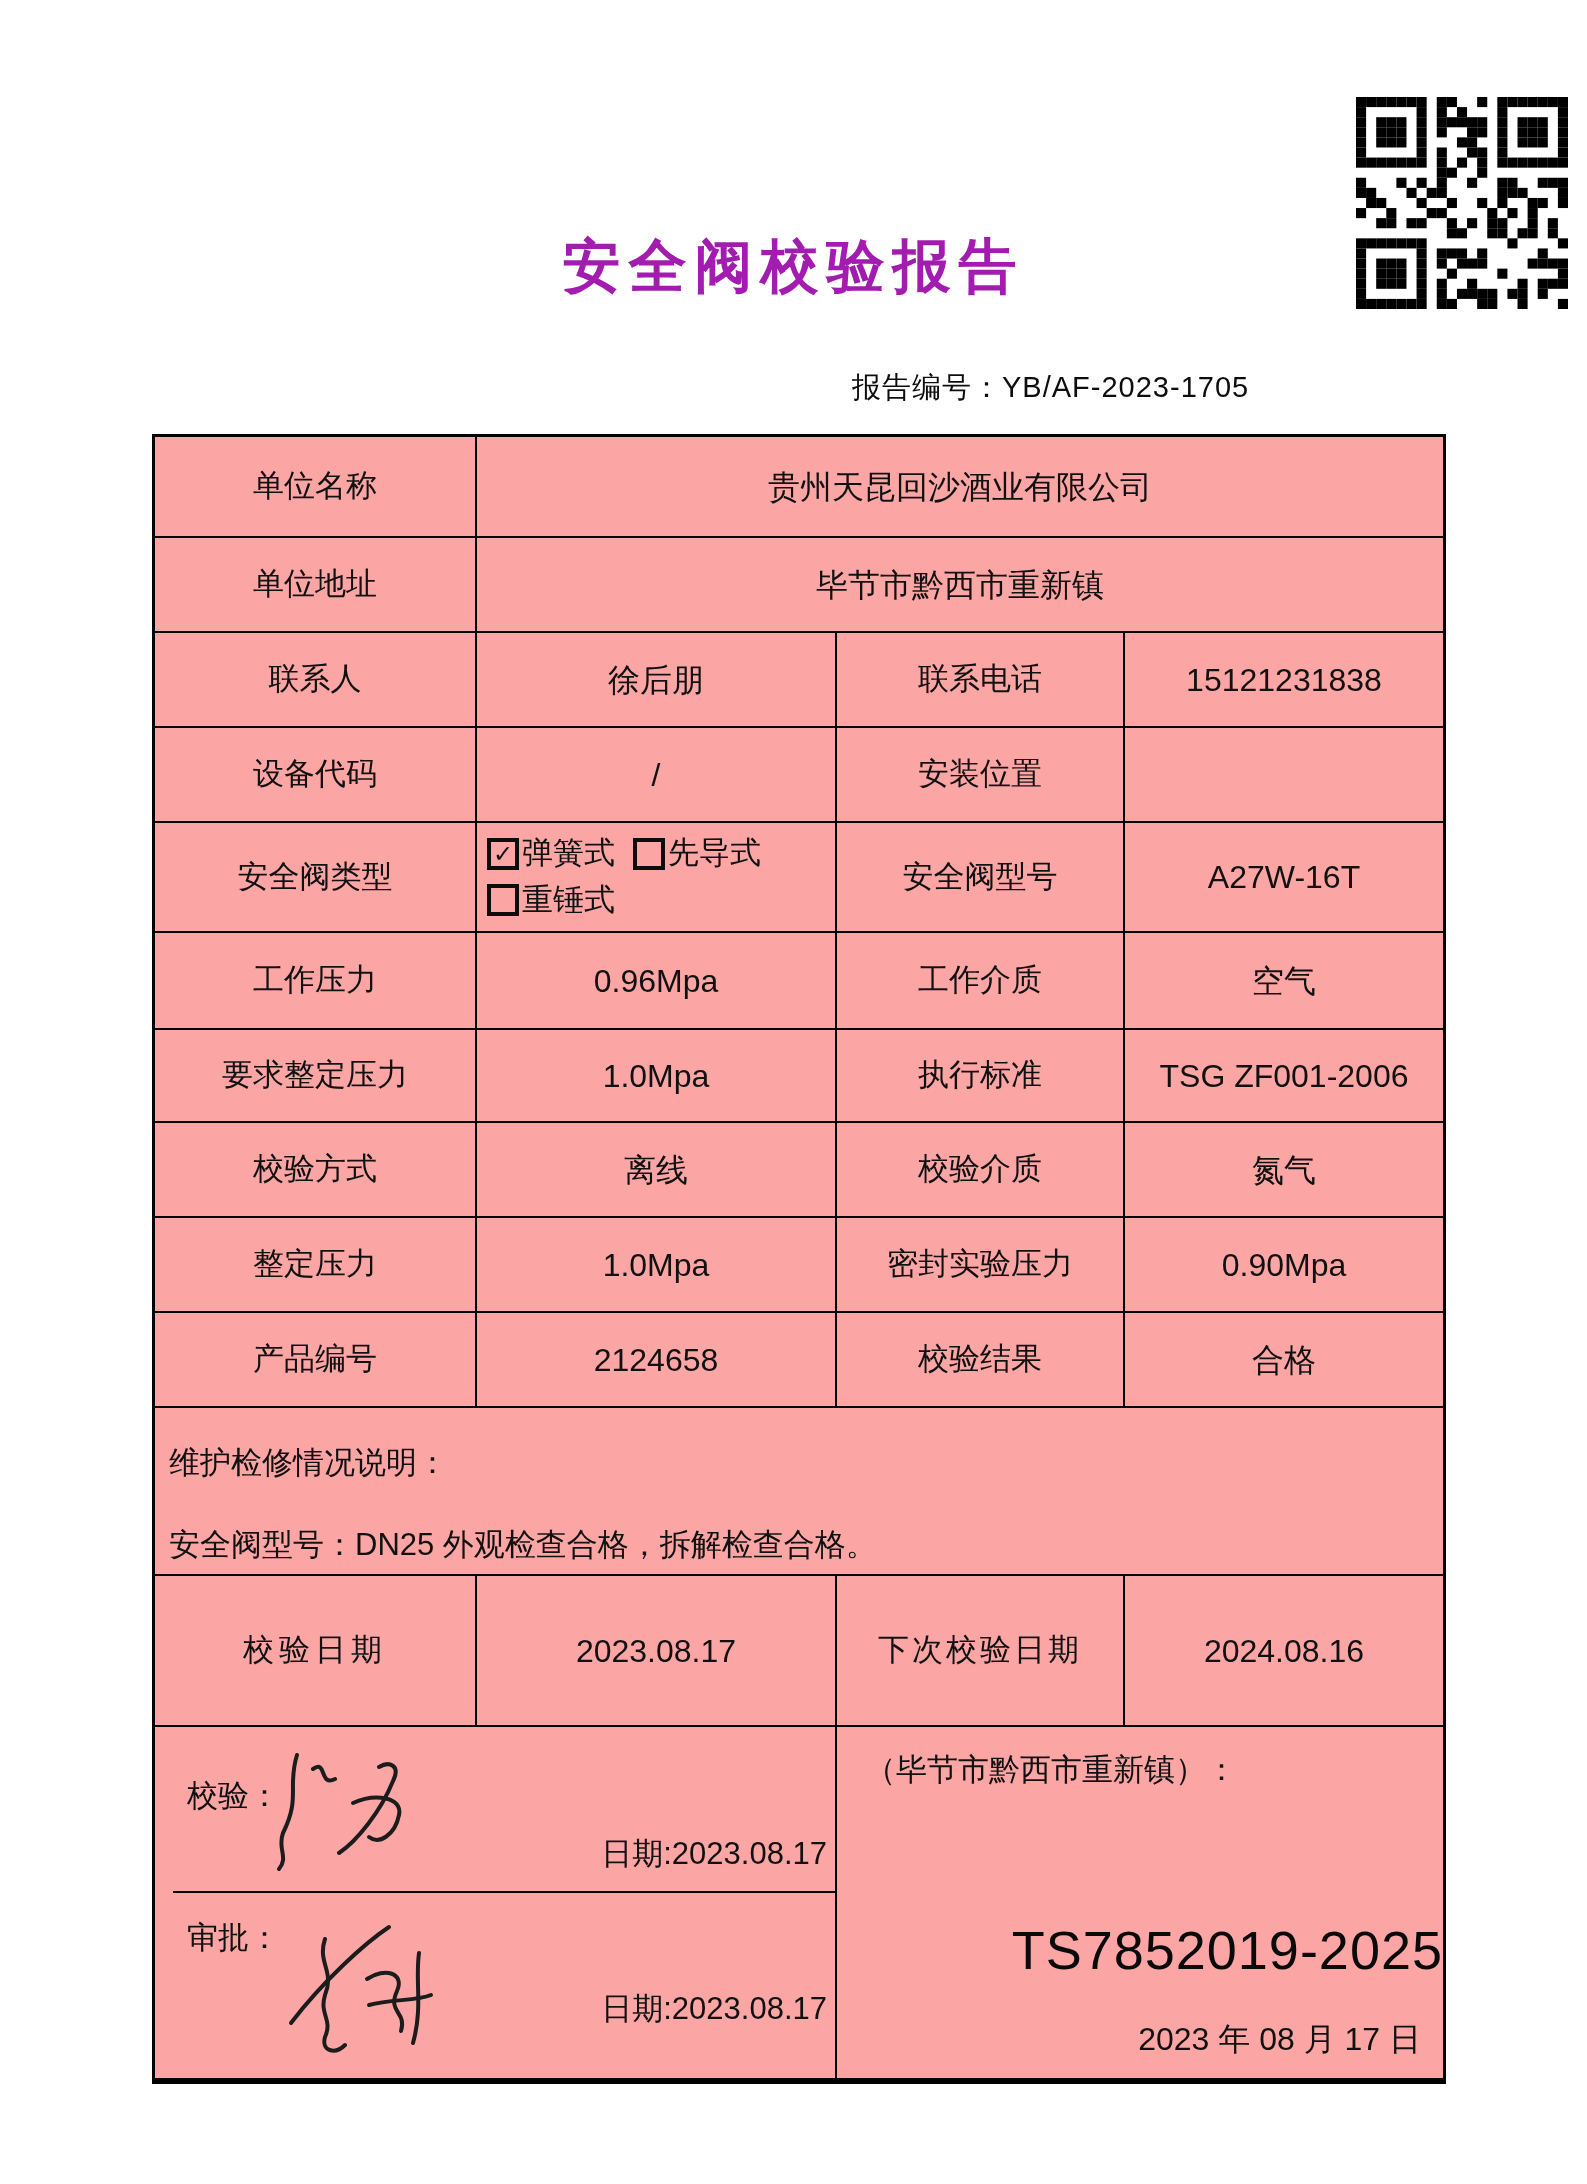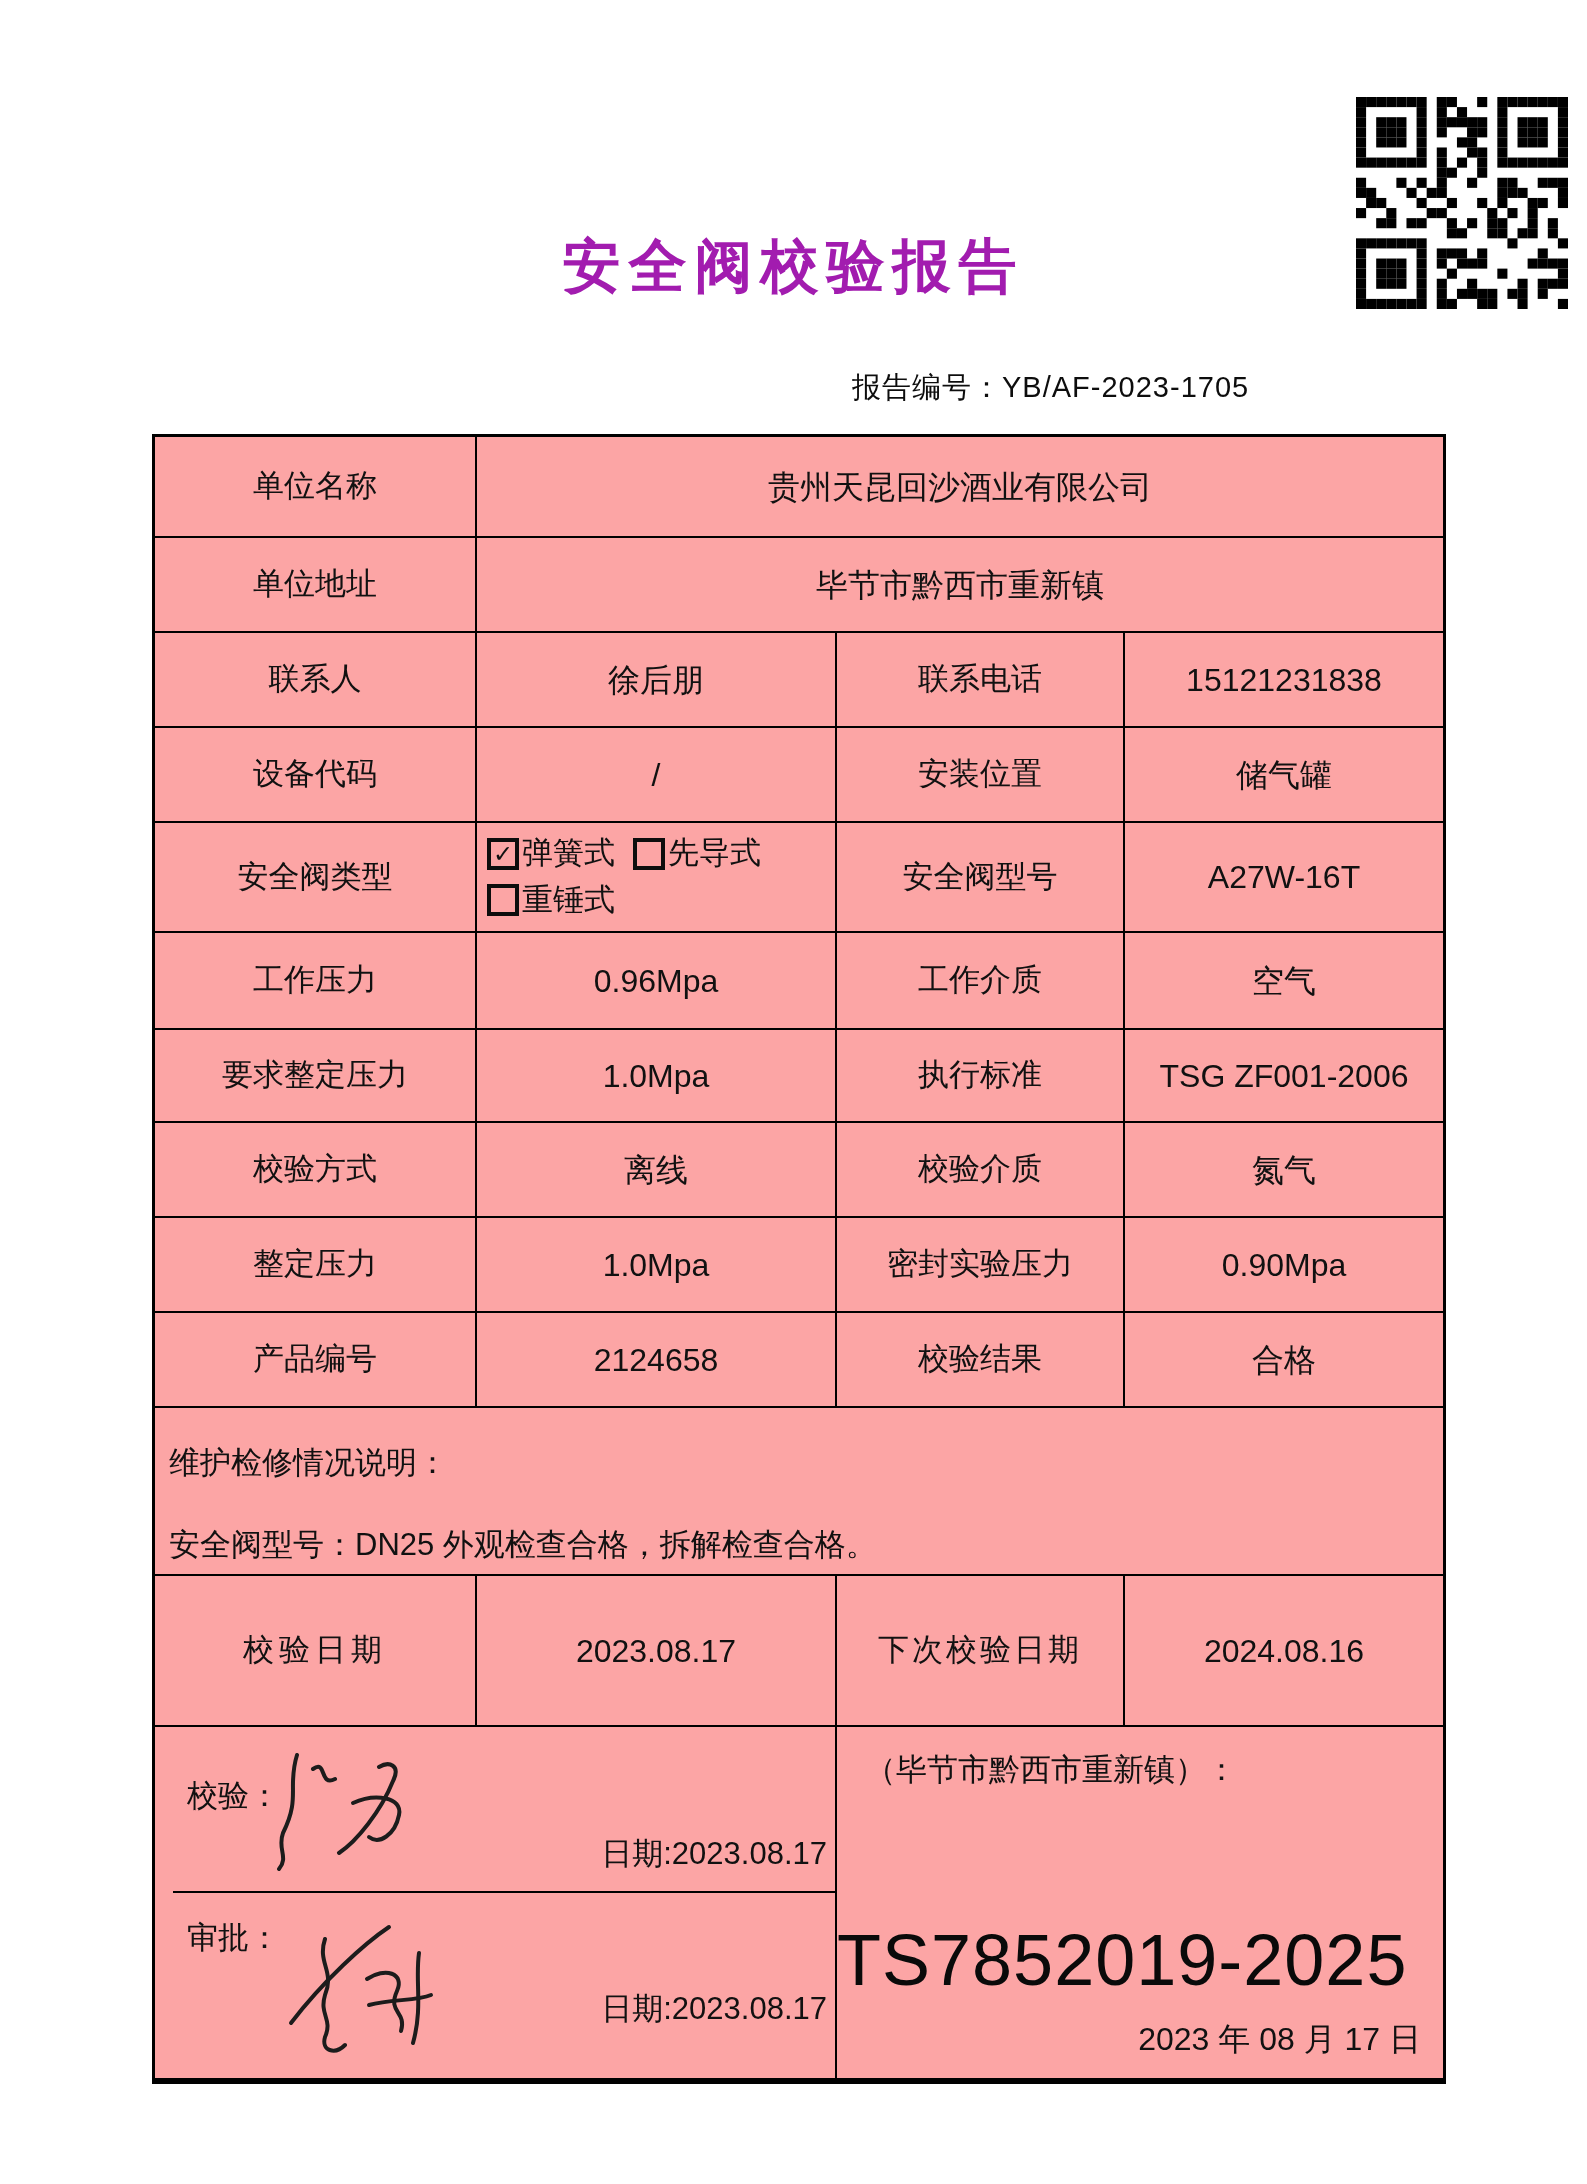--- a/index.html
+++ b/index.html
@@ -51,21 +51,21 @@
   .sigleft{display:flex;flex-direction:column;border-right:2px solid #000;box-sizing:border-box;width:682px;padding-left:18px;}
   .sigcell{position:relative;box-sizing:border-box;}
   .sig-verify{height:166px;border-bottom:2px solid #000;}
   .sig-approve{height:185px;}
   .siglabel{position:absolute;left:14px;font-size:31px;}
   .sigdate{position:absolute;right:8px;font-size:31px;}
   .sigsvg{position:absolute;}
   .sigsvg path{stroke:#1c1c1c;stroke-width:4;fill:none;stroke-linecap:round;}
   .orgcell{position:relative;width:606px;box-sizing:border-box;}
   .orglabel{position:absolute;left:28px;top:22px;font-size:31px;}
-  .orgcode{position:absolute;left:0;top:192px;width:100%;text-align:left;font-size:72px;letter-spacing:1px;color:#0a0a0a;}
+  .orgcode{position:absolute;left:0;top:192px;width:100%;text-align:right;font-size:54px;letter-spacing:1px;color:#0a0a0a;}
   .orgdate{position:absolute;right:22px;bottom:16px;font-size:32px;}
 </style>
 </head>
 <body>
 
 <div class="page">
 
   <svg id="qr-svg" class="qr" viewBox="0 0 210 210" xmlns="http://www.w3.org/2000/svg" aria-label="qr-code">
       <rect x="0" y="0" width="10" height="10" fill="#000"></rect>
       <rect x="10" y="0" width="10" height="10" fill="#000"></rect>
@@ -302,21 +302,20 @@
       <div class="cell c1">联系人</div>
       <div class="cell c2 val">徐后朋</div>
       <div class="cell c3">联系电话</div>
       <div class="cell c4 last val">15121231838</div>
     </div>
 
     <div class="row" style="height:95px">
       <div class="cell c1">设备代码</div>
       <div class="cell c2 val">/</div>
       <div class="cell c3">安装位置</div>
-      <div class="cell c4 last val">储气罐</div>
     </div>
 
     <div class="row" style="height:110px">
       <div class="cell c1">安全阀类型</div>
       <div class="cell c2 cbcell">
         <div class="cbline">
           <span class="opt">
               <span class="cb">✓</span>
               <span>弹簧式</span>
             </span>

